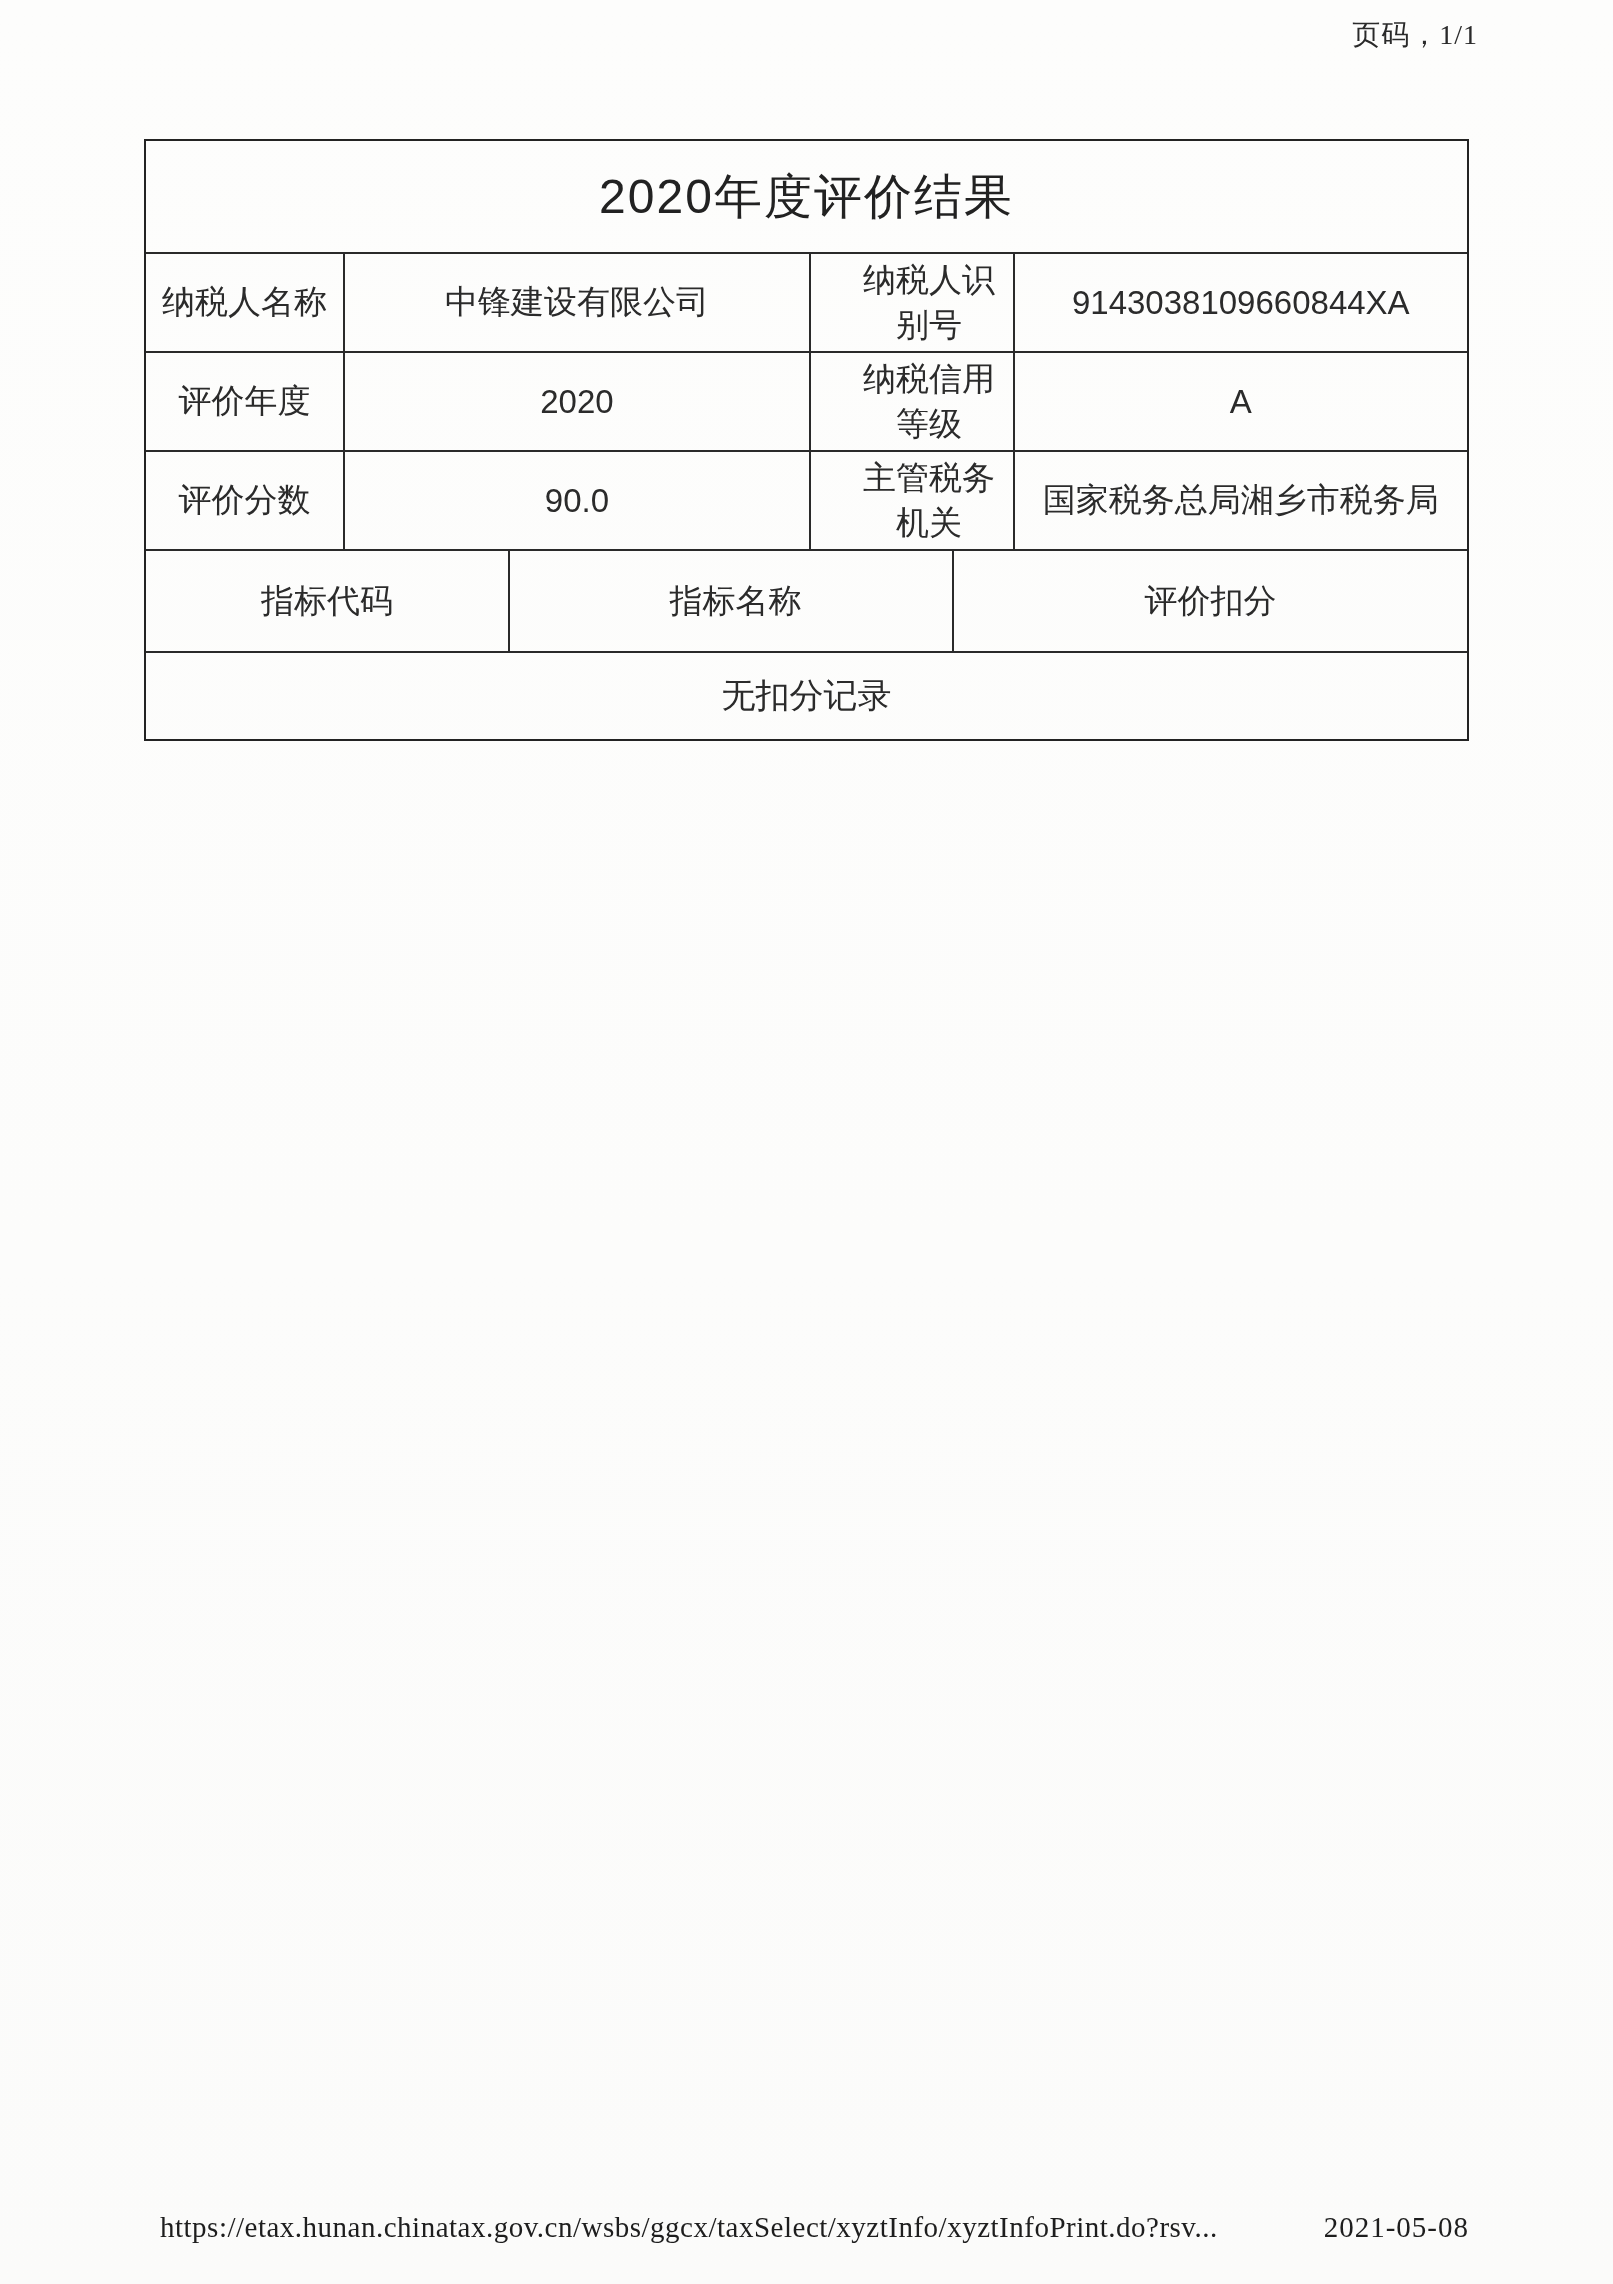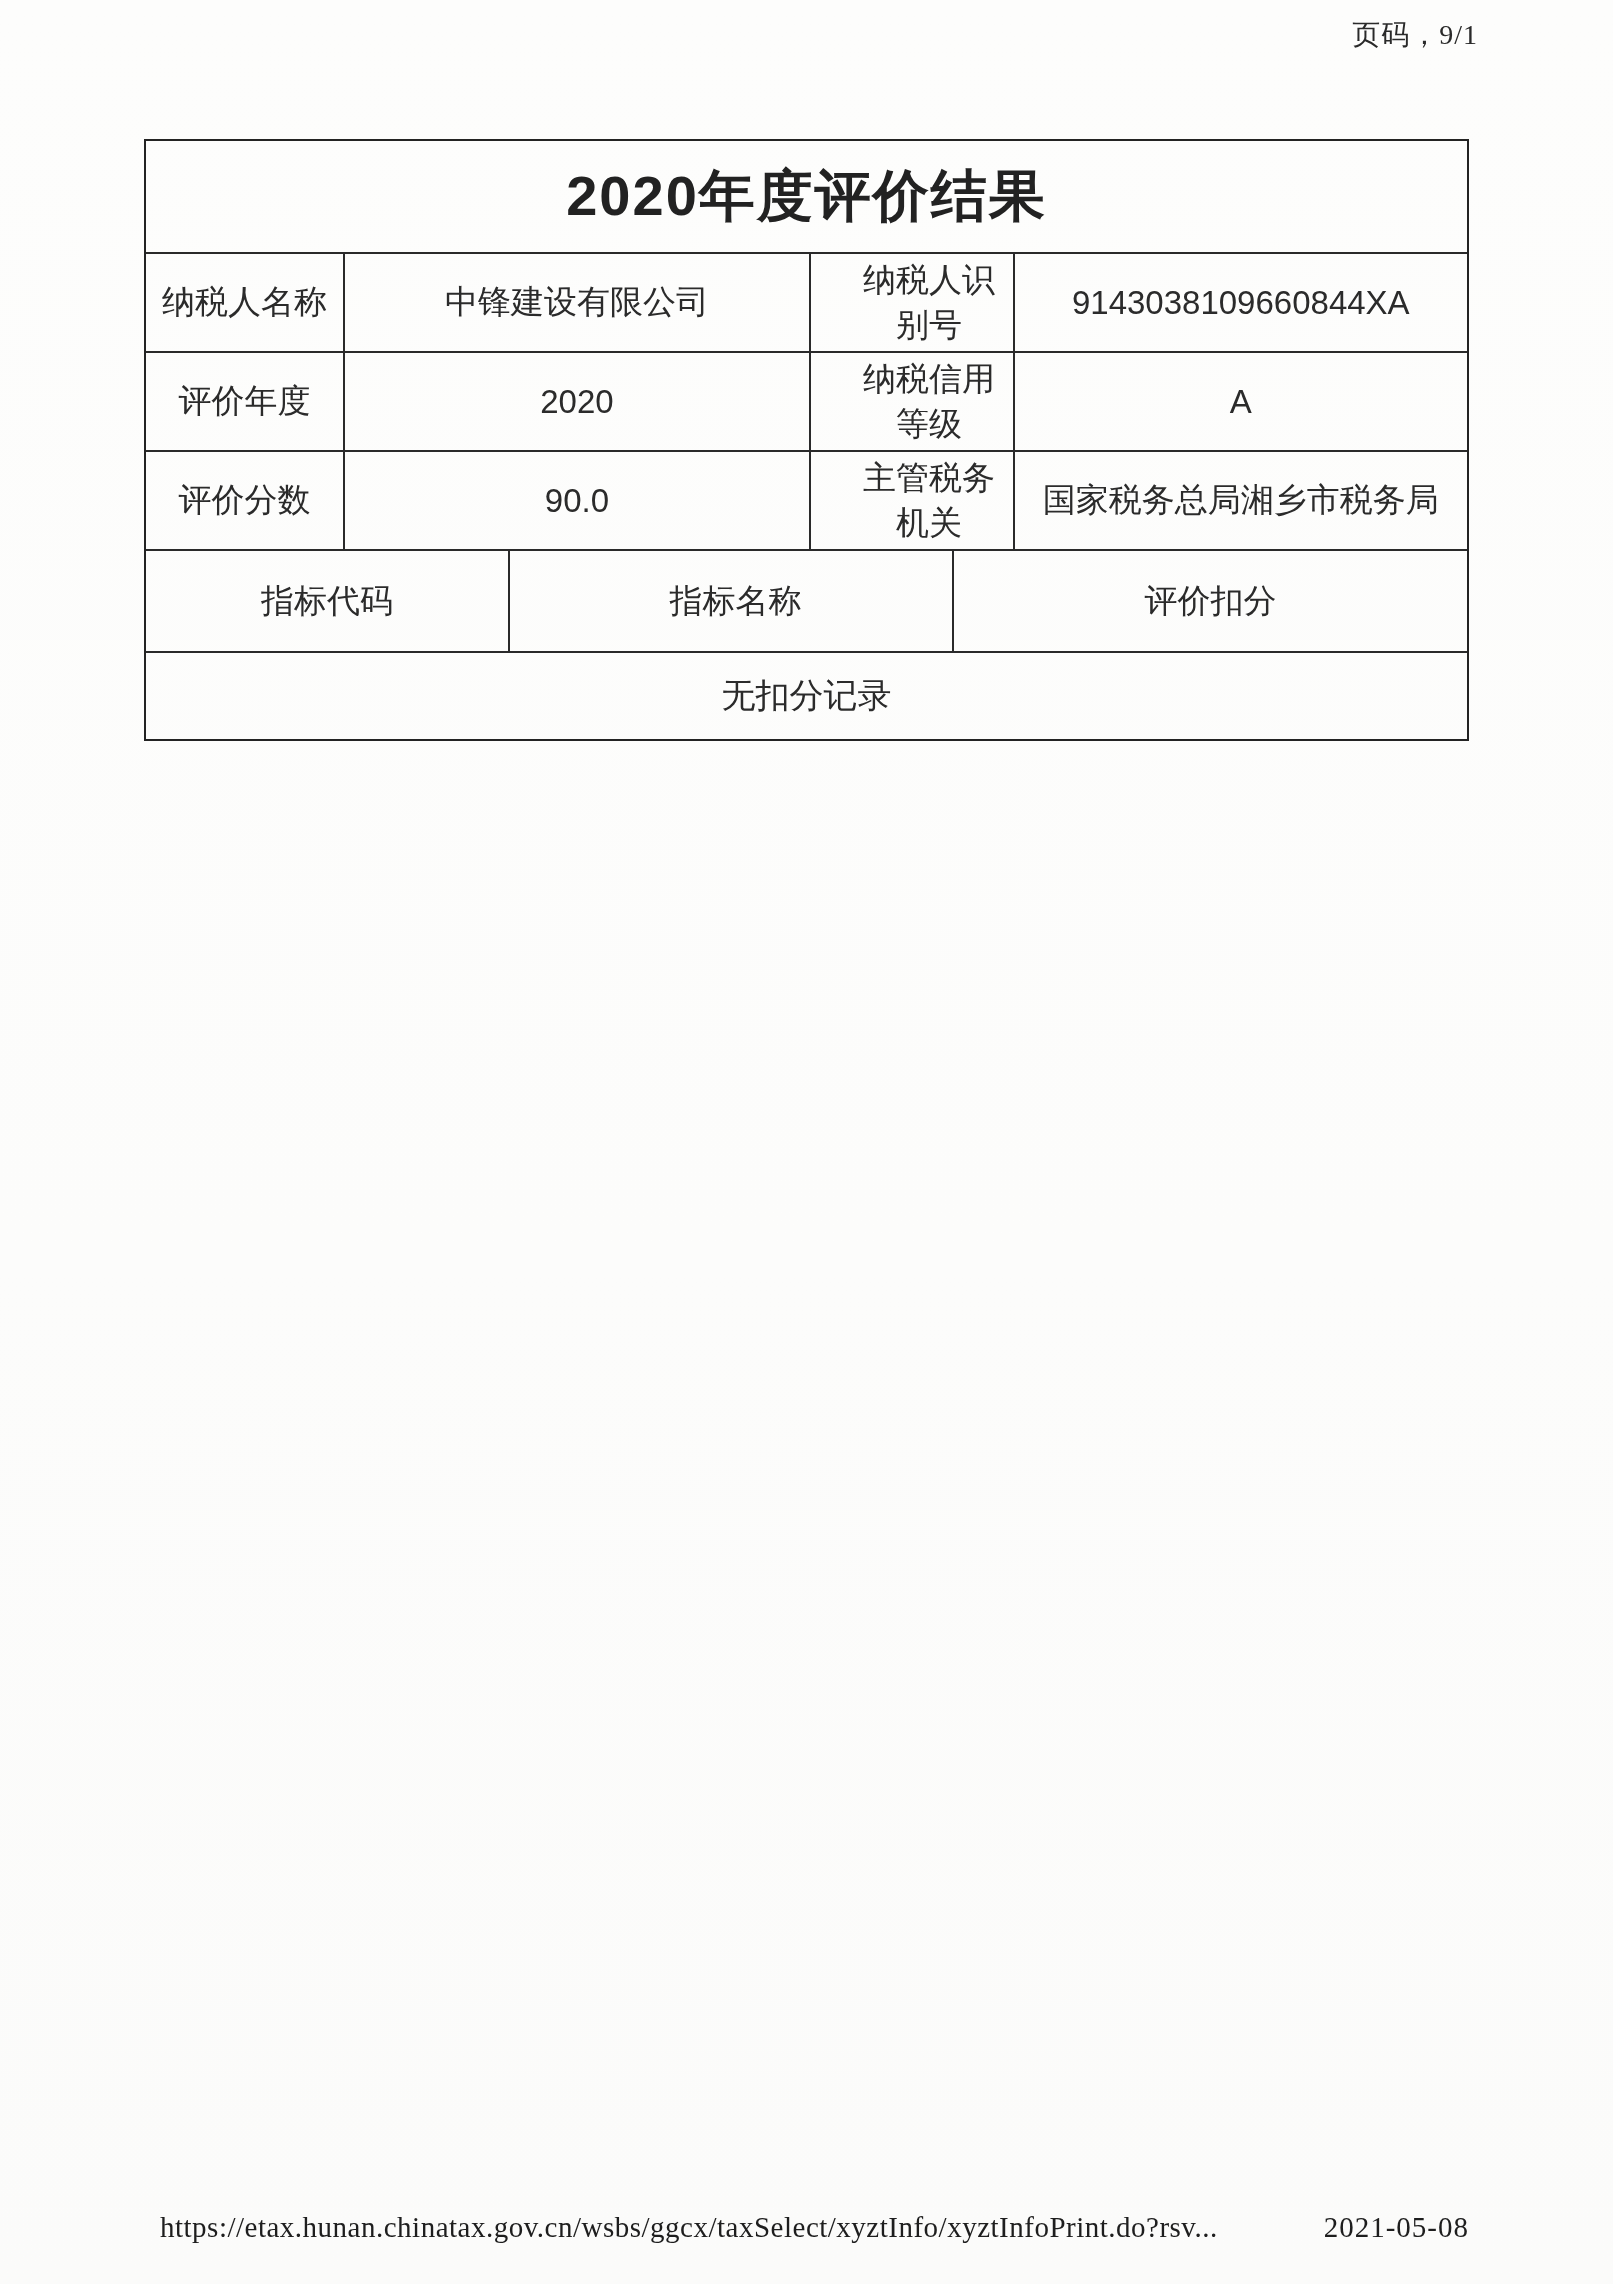--- a/index.html
+++ b/index.html
@@ -58,22 +58,22 @@
     padding: 3.9px 9.8px;
   }
   .cell:first-child { border-left: none; }
 
   .title-row { height: 111px; }
   .title-cell {
     width: 100%;
     display: flex;
     align-items: center;
     justify-content: center;
-    font-size: 56px;
-    font-weight: 700;
+    font-size: 48px;
+    font-weight: 400;
     color: #222;
     letter-spacing: 2px;
   }
 
   .info-row { height: 99px; }
   .info-row .c1 { width: 14.9%; }
   .info-row .c2 { width: 35.3%; }
   .info-row .c3 { width: 15.4%; padding-left: 44px; }
   .info-row .c4 { width: 34.4%; }
 
@@ -115,21 +115,21 @@
     color: #1e1e1e;
   }
   .footer .url { letter-spacing: 0.5px; }
   .footer .date { margin-left: auto; letter-spacing: 1px; }
 </style>
 </head>
 <body>
 
 <div class="sheet">
 
-  <div class="page-number">页码，9/1</div>
+  <div class="page-number">页码，1/1</div>
 
   <div class="report">
 
     <div class="row title-row">
       <div class="title-cell">2020年度评价结果</div>
     </div>
 
     <div class="row info-row">
       <div class="cell c1">纳税人名称</div>
       <div class="cell c2">中锋建设有限公司</div>

